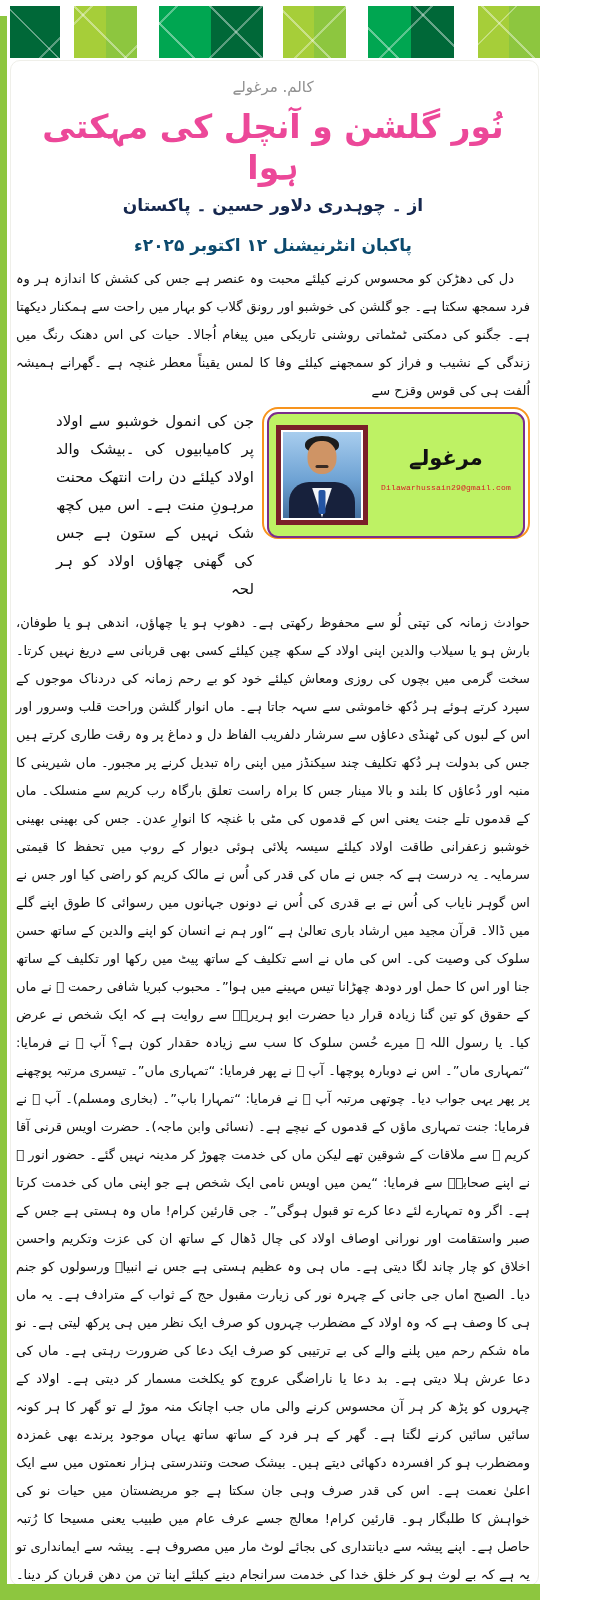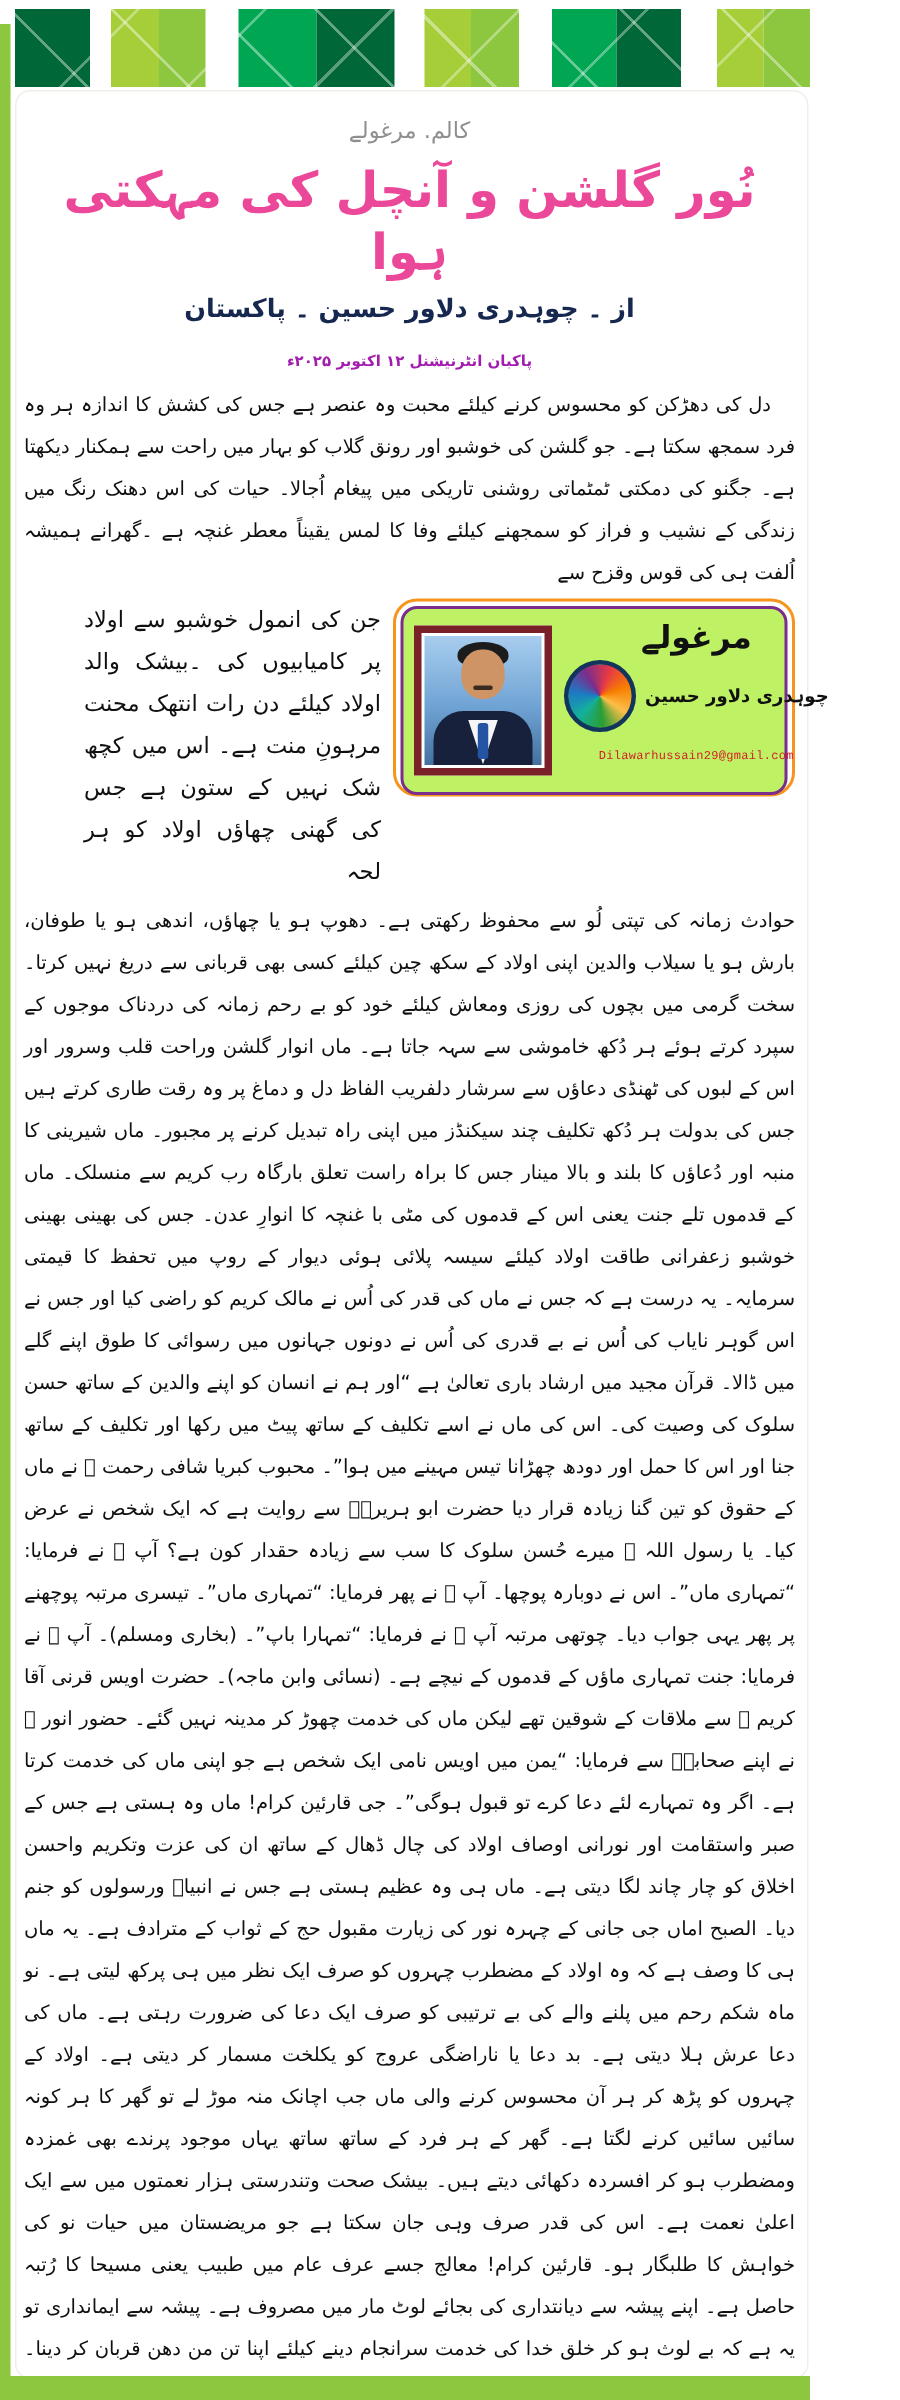--- a/index.html
+++ b/index.html
@@ -20,21 +20,21 @@
   .ml10{margin-left:10px;} .ml14{margin-left:14px;} .ml22{margin-left:22px;} .ml20{margin-left:20px;} .ml24{margin-left:24px;}
 
   .left-strip{position:absolute;left:0;top:16px;bottom:0;width:7px;background:#8dc63f;}
   .bottom-bar{position:absolute;left:0;right:0;bottom:0;height:16px;background:#8dc63f;}
   .content-frame{position:absolute;left:10px;right:1px;top:60px;bottom:14px;border:1px solid #efefe9;border-radius:10px;pointer-events:none;}
 
   .content{position:relative;padding:4px 10px 0 16px;direction:rtl;}
   .kicker{text-align:center;color:#8f8f8f;font-size:15px;margin-top:8px;}
   .title{text-align:center;color:#ec4899;font-size:33px;font-weight:bold;margin:10px 0 6px;line-height:1.25;}
   .byline{text-align:center;color:#16284f;font-size:17px;font-weight:bold;margin:6px 0 20px;}
-  .pub{text-align:center;color:#a21caf;font-size:10px;font-weight:bold;margin:6px 0 10px;}
+  .pub{text-align:center;color:#0c4a6e;font-size:17px;font-weight:bold;margin:6px 0 10px;}
 
   .body-text{color:#101010;font-size:13px;line-height:28px;text-align:justify;}
   .para{margin:6px 0 0;}
   .para.first{text-indent:16px;}
 
   .photo-row{display:flex;gap:8px;align-items:stretch;margin:2px 0 0;}
   .wrap-col{font-size:15px;line-height:28px;text-align:justify;margin-left:40px;}
   .wrap-col.rightcol{width:128px;flex:0 0 auto;}
   .wrap-col.leftcol{flex:1;}
 
@@ -97,24 +97,20 @@
                 <div class="hair"></div>
                 <div class="head"></div>
                 <div class="mustache"></div>
                 <div class="suit"></div>
                 <div class="shirt"></div>
                 <div class="tie"></div>
               </div>
             </div>
             <div class="logo-col">
               <div class="logo-text">مرغولے</div>
-              <div class="logo-row">
-                <div class="globe"></div>
-                <div class="logo-name">چوہدری دلاور حسین</div>
-              </div>
               <div class="email">Dilawarhussain29@gmail.com</div>
             </div>
           </div>
         </div>
 
         <div class="wrap-col leftcol">جن کی انمول خوشبو سے اولاد پر کامیابیوں کی ۔بیشک والد اولاد کیلئے دن رات انتھک محنت مرہونِ منت ہے۔ اس میں کچھ شک نہیں کے ستون ہے جس کی گھنی چھاؤں اولاد کو ہر لحہ</div>
       </div>
 
       <p class="para">حوادث زمانہ کی تپتی لُو سے محفوظ رکھتی ہے۔ دھوپ ہو یا چھاؤں، اندھی ہو یا طوفان، بارش ہو یا سیلاب والدین اپنی اولاد کے سکھ چین کیلئے کسی بھی قربانی سے دریغ نہیں کرتا۔ سخت گرمی میں بچوں کی روزی ومعاش کیلئے خود کو بے رحم زمانہ کی دردناک موجوں کے سپرد کرتے ہوئے ہر دُکھ خاموشی سے سہہ جاتا ہے۔ ماں انوار گلشن وراحت قلب وسرور اور اس کے لبوں کی ٹھنڈی دعاؤں سے سرشار دلفریب الفاظ دل و دماغ پر وہ رقت طاری کرتے ہیں جس کی بدولت ہر دُکھ تکلیف چند سیکنڈز میں اپنی راہ تبدیل کرنے پر مجبور۔ ماں شیرینی کا منبہ اور دُعاؤں کا بلند و بالا مینار جس کا براہ راست تعلق بارگاہ رب کریم سے منسلک۔ ماں کے قدموں تلے جنت یعنی اس کے قدموں کی مٹی با غنچہ کا انوارِ عدن۔ جس کی بھینی بھینی خوشبو زعفرانی طاقت اولاد کیلئے سیسہ پلائی ہوئی دیوار کے روپ میں تحفظ کا قیمتی سرمایہ۔ یہ درست ہے کہ جس نے ماں کی قدر کی اُس نے مالک کریم کو راضی کیا اور جس نے اس گوہر نایاب کی اُس نے بے قدری کی اُس نے دونوں جہانوں میں رسوائی کا طوق اپنے گلے میں ڈالا۔ قرآن مجید میں ارشاد باری تعالیٰ ہے “اور ہم نے انسان کو اپنے والدین کے ساتھ حسن سلوک کی وصیت کی۔ اس کی ماں نے اسے تکلیف کے ساتھ پیٹ میں رکھا اور تکلیف کے ساتھ جنا اور اس کا حمل اور دودھ چھڑانا تیس مہینے میں ہوا”۔ محبوب کبریا شافی رحمت ﷺ نے ماں کے حقوق کو تین گنا زیادہ قرار دیا حضرت ابو ہریرہؓ سے روایت ہے کہ ایک شخص نے عرض کیا۔ یا رسول اللہ ﷺ میرے حُسن سلوک کا سب سے زیادہ حقدار کون ہے؟ آپ ﷺ نے فرمایا: “تمہاری ماں”۔ اس نے دوبارہ پوچھا۔ آپ ﷺ نے پھر فرمایا: “تمہاری ماں”۔ تیسری مرتبہ پوچھنے پر پھر یہی جواب دیا۔ چوتھی مرتبہ آپ ﷺ نے فرمایا: “تمہارا باپ”۔ (بخاری ومسلم)۔ آپ ﷺ نے فرمایا: جنت تمہاری ماؤں کے قدموں کے نیچے ہے۔ (نسائی وابن ماجہ)۔ حضرت اویس قرنی آقا کریم ﷺ سے ملاقات کے شوقین تھے لیکن ماں کی خدمت چھوڑ کر مدینہ نہیں گئے۔ حضور انور ﷺ نے اپنے صحابہؓ سے فرمایا: “یمن میں اویس نامی ایک شخص ہے جو اپنی ماں کی خدمت کرتا ہے۔ اگر وہ تمہارے لئے دعا کرے تو قبول ہوگی”۔ جی قارئین کرام! ماں وہ ہستی ہے جس کے صبر واستقامت اور نورانی اوصاف اولاد کی چال ڈھال کے ساتھ ان کی عزت وتکریم واحسن اخلاق کو چار چاند لگا دیتی ہے۔ ماں ہی وہ عظیم ہستی ہے جس نے انبیاؑ ورسولوں کو جنم دیا۔ الصبح اماں جی جانی کے چہرہ نور کی زیارت مقبول حج کے ثواب کے مترادف ہے۔ یہ ماں ہی کا وصف ہے کہ وہ اولاد کے مضطرب چہروں کو صرف ایک نظر میں ہی پرکھ لیتی ہے۔ نو ماہ شکم رحم میں پلنے والے کی بے ترتیبی کو صرف ایک دعا کی ضرورت رہتی ہے۔ ماں کی دعا عرش ہلا دیتی ہے۔ بد دعا یا ناراضگی عروج کو یکلخت مسمار کر دیتی ہے۔ اولاد کے چہروں کو پڑھ کر ہر آن محسوس کرنے والی ماں جب اچانک منہ موڑ لے تو گھر کا ہر کونہ سائیں سائیں کرنے لگتا ہے۔ گھر کے ہر فرد کے ساتھ ساتھ یہاں موجود پرندے بھی غمزدہ ومضطرب ہو کر افسردہ دکھائی دیتے ہیں۔ بیشک صحت وتندرستی ہزار نعمتوں میں سے ایک اعلیٰ نعمت ہے۔ اس کی قدر صرف وہی جان سکتا ہے جو مریضستان میں حیات نو کی خواہش کا طلبگار ہو۔ قارئین کرام! معالج جسے عرف عام میں طبیب یعنی مسیحا کا رُتبہ حاصل ہے۔ اپنے پیشہ سے دیانتداری کی بجائے لوٹ مار میں مصروف ہے۔ پیشہ سے ایمانداری تو یہ ہے کہ بے لوث ہو کر خلق خدا کی خدمت سرانجام دینے کیلئے اپنا تن من دھن قربان کر دینا۔ نجی ہسپتال یا سرکاری ادارے ہر جگہ مریضوں کو ان گنت ٹیسٹوں کی آڑ میں ATM مشین سمجھ لی جاتی ہے۔ جدید دور کے ٹک ٹاکرز ڈاکٹر مرض کی تشخیص کی بجائے کمرشل ازم کی دُنیا کے راج کما رہن چکے ہیں۔ ان کے نزدیک زندگی زندہ دلی کا نام نہیں بلکہ مریض کی آخری سانس تک پیسہ بٹورنے کا نام ہے۔ جب تک سانس ہے تب تک ظلم کی آخری حد نہ پید ہے۔ یہی ڈاکٹرز غیر ممالک پہنچ کر نہایت ایمانداری کے ساتھ چوبیس گھنٹے فرائض سرانجام دیتے ہیں اور مریض کی ہر سانس ان کیلئے دعا کا مرانی ثابت ہوتی ہے۔ بدقسمتی سے اپنے وعیب میں پیسے کی چمک مرتبہ تو بڑھا سکتی ہے لیکن سانسوں کی تعداد ہرگز نہیں۔ اس میں کچھ شک نہیں کہ “خالق کو اپنی مخلوق سے اُلفت تھی اس لئے جنت اُتار دی ہے ماؤں کے روپ میں۔ قارئین! اس ماہ ربیع الاوّل کے مبارک وبابرکت ماہ میں راقم کی والدہ ماجدہ خالق حقیقی کے حکم پر لبیک کہتے ہوئے اپنی آخری آرام گاہ کی جانب روانہ ہو گئیں۔ مٹھو اماں جی جانی کی تمام حیات زندگانی حقوق اللہ وحقوق العباد سے شاد تھی۔ آخری ایام میں بھی کلام الٰہی ودرود پاک سے زبان ثناء کریم میں مصروف رہی۔ اپنی پوری زندگی نظم وضبط کے ساتھ بسر کی۔ کبھی کسی کو دُکھ نہیں دیا اور نہ ہی کسی کا حق غضب کیا۔ بلکہ اپنی اولاد کو اللہ کی رضا پر راضی رہنے اور فلاح کا حکم دیا۔ صبر واستقامت اماں جی جانی کی حیات کا خاصہ تھا۔ کہا جاتا ہے کہ بچوں کی تربیت والدین کی شخصیت میں چھپی خوبیوں کو ظاہر کرتی ہے اور یہی بہترین صدقہ جاریہ ہے۔ نیک اولاد والدین کی اُخروی نجات کا ذریعہ ہے۔ آپ سے التماس ہے کہ والدین کے احترام کو ملحوظ خاطر رکھیں۔ والدین کی قبروں کی زیارت کو معمول بنائیں۔ یا</p>
 

